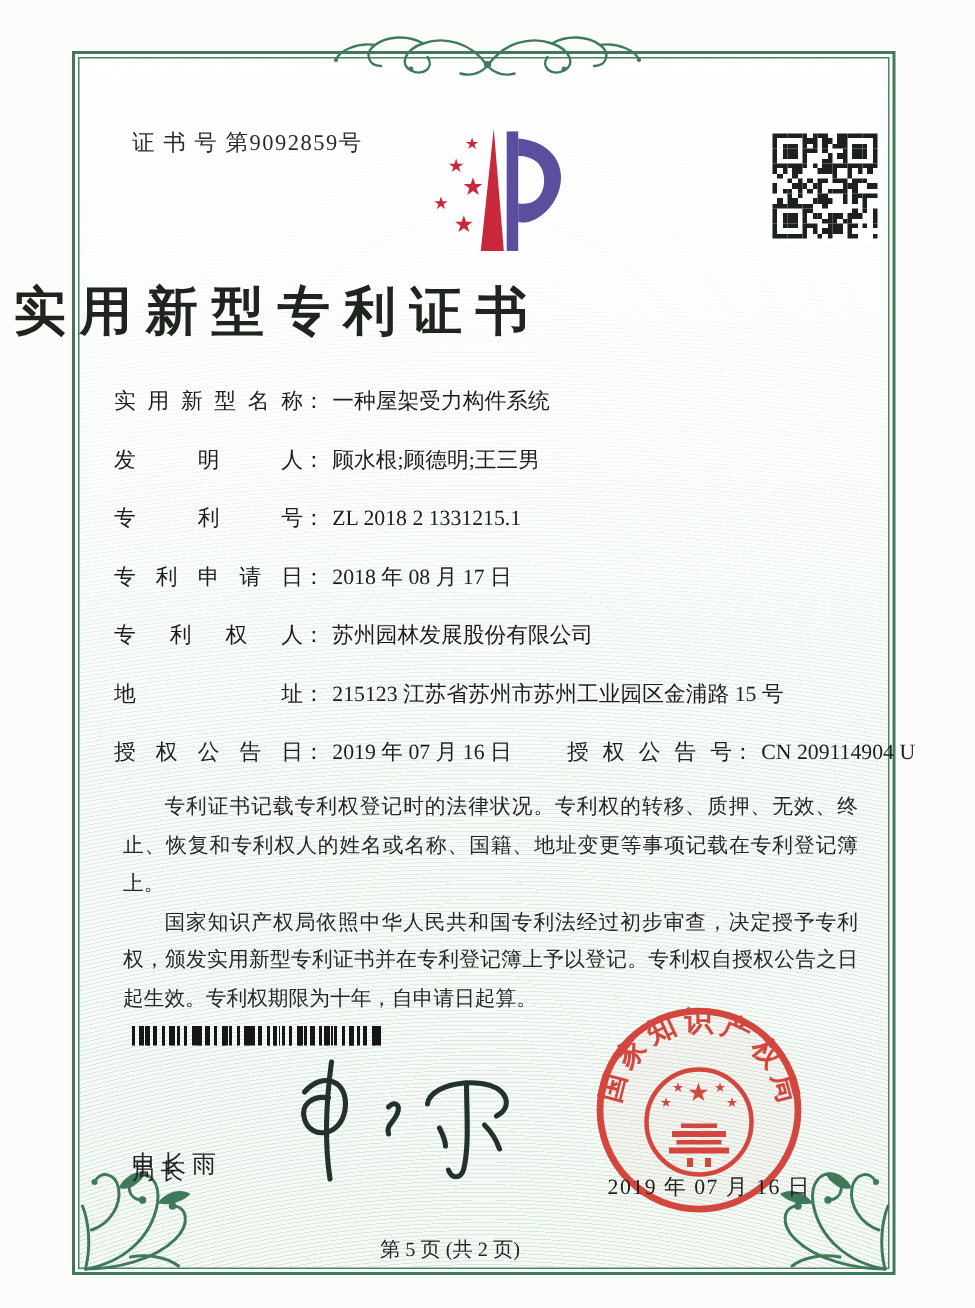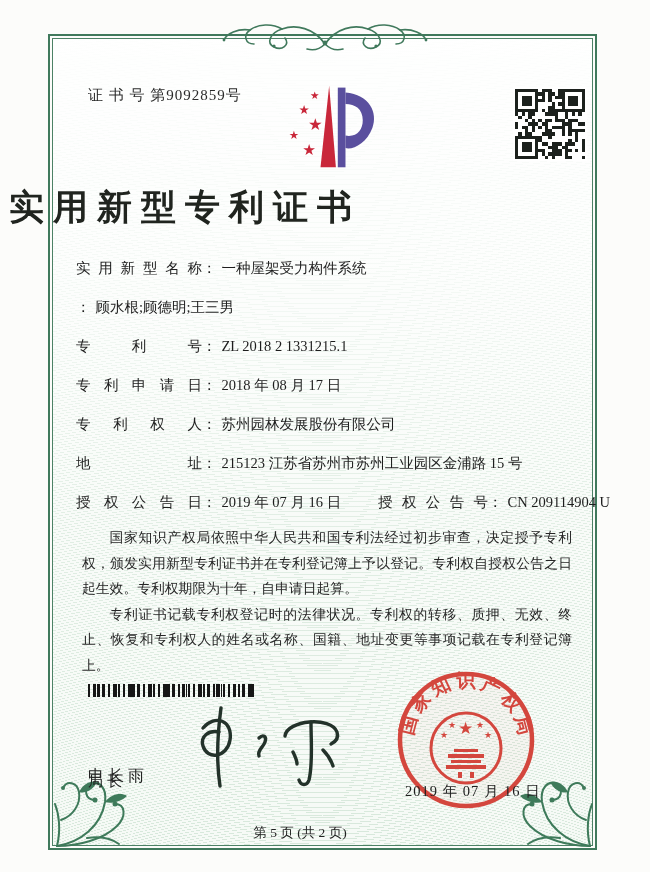--- a/index.html
+++ b/index.html
@@ -601,20 +601,21 @@
 
   <div class="title">实用新型专利证书</div>
 
   <div class="fields">
     <div class="frow">
       <span class="flabel">实用新型名称</span>
         <span class="colon">：</span>
         <span class="fvalue">一种屋架受力构件系统</span>
     </div>
     <div class="frow">
+      <span class="flabel">发明人</span>
         <span class="colon">：</span>
         <span class="fvalue">顾水根;顾德明;王三男</span>
     </div>
     <div class="frow">
       <span class="flabel">专利号</span>
         <span class="colon">：</span>
         <span class="fvalue">ZL 2018 2 1331215.1</span>
     </div>
     <div class="frow">
       <span class="flabel">专利申请日</span>
@@ -639,22 +640,22 @@
       </span>
       <span class="grant-right">
         <span class="flabel2">授权公告号</span>
           <span class="colon">：</span>
           <span class="fvalue">CN 209114904 U</span>
       </span>
     </div>
   </div>
 
   <div class="paras">
+    <p>专利证书记载专利权登记时的法律状况。专利权的转移、质押、无效、终止、恢复和专利权人的姓名或名称、国籍、地址变更等事项记载在专利登记簿上。</p>
     <p>国家知识产权局依照中华人民共和国专利法经过初步审查，决定授予专利权，颁发实用新型专利证书并在专利登记簿上予以登记。专利权自授权公告之日起生效。专利权期限为十年，自申请日起算。</p>
-    <p>专利证书记载专利权登记时的法律状况。专利权的转移、质押、无效、终止、恢复和专利权人的姓名或名称、国籍、地址变更等事项记载在专利登记簿上。</p>
   </div>
 
   <div class="barcode"></div>
 
   <div class="signer-title">局长</div>
   <div class="signer-name">申长雨</div>
 
   <svg class="signature" viewBox="0 0 165 95">
     <g stroke="#23322a" fill="none" stroke-width="3.4" stroke-linecap="round" stroke-linejoin="round">
       <path d="M36 10 C33 32 31 62 35 88"></path>

